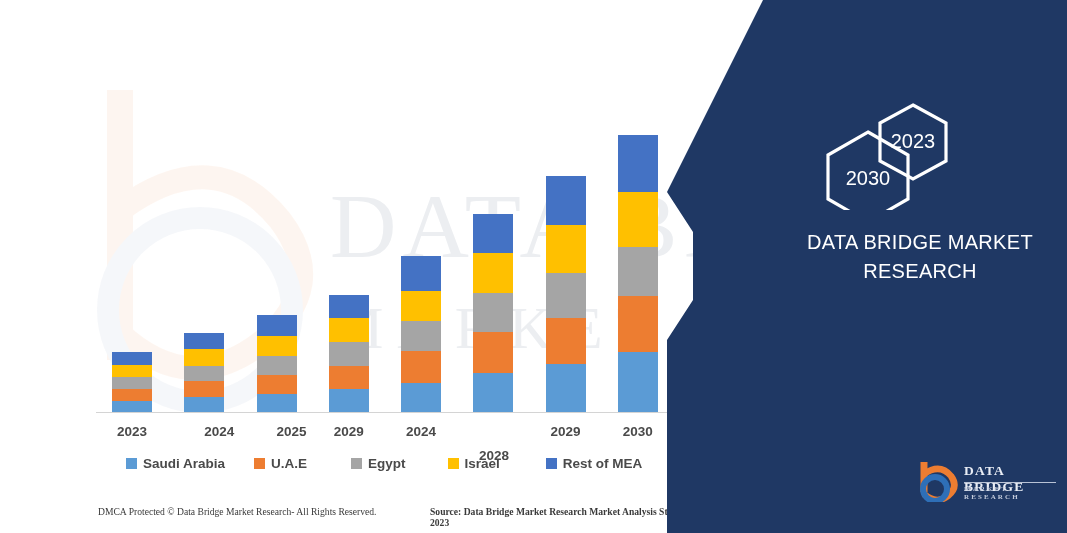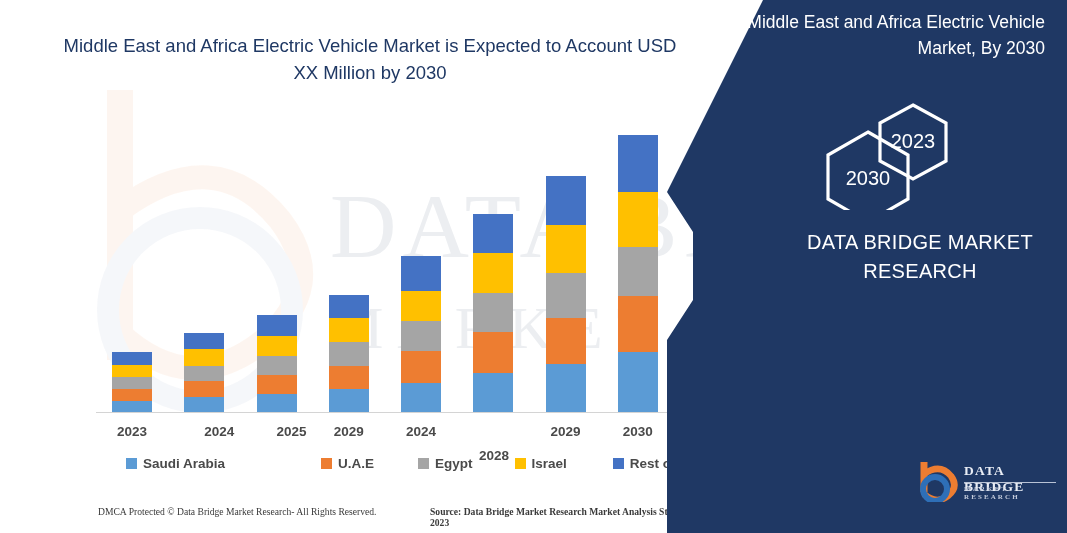--- a/index.html
+++ b/index.html
@@ -91,21 +91,20 @@
   <svg class="wm-b" viewBox="0 0 330 360">
     <path d="M60 30 L60 300" stroke="#fdeee4" stroke-width="26" fill="none"></path>
     <path d="M60 150 q95 -70 160 10 q50 66 -18 122 q-72 56 -142 -8" stroke="#fdeee4" stroke-width="24" fill="none"></path>
     <circle cx="140" cy="250" r="92" stroke="#eef1f6" stroke-width="22" fill="none"></circle>
   </svg>
   <div class="wm-text">
     <span>DATA BRIDGE</span>
     <span class="l2">MARKET RESEARCH</span>
   </div>
 
-  <div class="title">Middle East and Africa Electric Vehicle Market is Expected to Account USD XX Million by 2030</div>
 
   <div class="plot">
       <div class="bar" style="left: 16.125px;">
         <div class="seg" style="background: rgb(68, 114, 196); height: 12.1241px;"></div>
         <div class="seg" style="background: rgb(255, 192, 0); height: 12.1241px;"></div>
         <div class="seg" style="background: rgb(165, 165, 165); height: 12.1241px;"></div>
         <div class="seg" style="background: rgb(237, 125, 49); height: 12.1241px;"></div>
         <div class="seg" style="background: rgb(91, 155, 213); height: 12.1241px;"></div>
       </div>
       <div class="bar" style="left: 88.375px;">
@@ -168,21 +167,21 @@
       <div class="xlabel" style="left: 368px; margin-top: 24px;">2028</div>
       <div class="xlabel" style="left: 439.625px;">2029</div>
       <div class="xlabel" style="left: 511.875px;">2030</div>
     </div>
 
   <div class="legend">
       <div class="lg">
         <span class="sw" style="background: rgb(91, 155, 213);"></span>
         <span>Saudi Arabia</span>
       </div>
-      <div class="lg" style="margin-left: 96px;">
+      <div class="lg" style="margin-left: 29px;">
         <span class="sw" style="background: rgb(237, 125, 49);"></span>
         <span>U.A.E</span>
       </div>
       <div class="lg" style="margin-left: 44px;">
         <span class="sw" style="background: rgb(165, 165, 165);"></span>
         <span>Egypt</span>
       </div>
       <div class="lg" style="margin-left: 42px;">
         <span class="sw" style="background: rgb(255, 192, 0);"></span>
         <span>Israel</span>
@@ -192,21 +191,20 @@
         <span>Rest of MEA</span>
       </div>
     </div>
 
   <div class="footer">
     <div class="f1">DMCA Protected © Data Bridge Market Research- All Rights Reserved.</div>
     <div class="f2">Source: Data Bridge Market Research  Market Analysis Study 2023</div>
   </div>
 
   <div class="navy"></div>
-  <div class="navy-title">Middle East and Africa Electric Vehicle Market, By 2030</div>
 
   <div class="hexwrap">
     <svg viewBox="0 0 200 115" width="200" height="115">
       <polygon points="95,10 128,28 128,66 95,84 62,66 62,28" fill="none" stroke="#ffffff" stroke-width="3.2"></polygon>
       <polygon points="50,37 90,60 90,104 50,127 10,104 10,60" fill="none" stroke="#ffffff" stroke-width="3.2"></polygon>
       <text id="hexSmall" x="95" y="53" fill="#ffffff" font-family="Liberation Sans, sans-serif" font-size="20" text-anchor="middle">2023</text>
       <text id="hexLarge" x="50" y="90" fill="#ffffff" font-family="Liberation Sans, sans-serif" font-size="20" text-anchor="middle">2030</text>
     </svg>
   </div>
 

